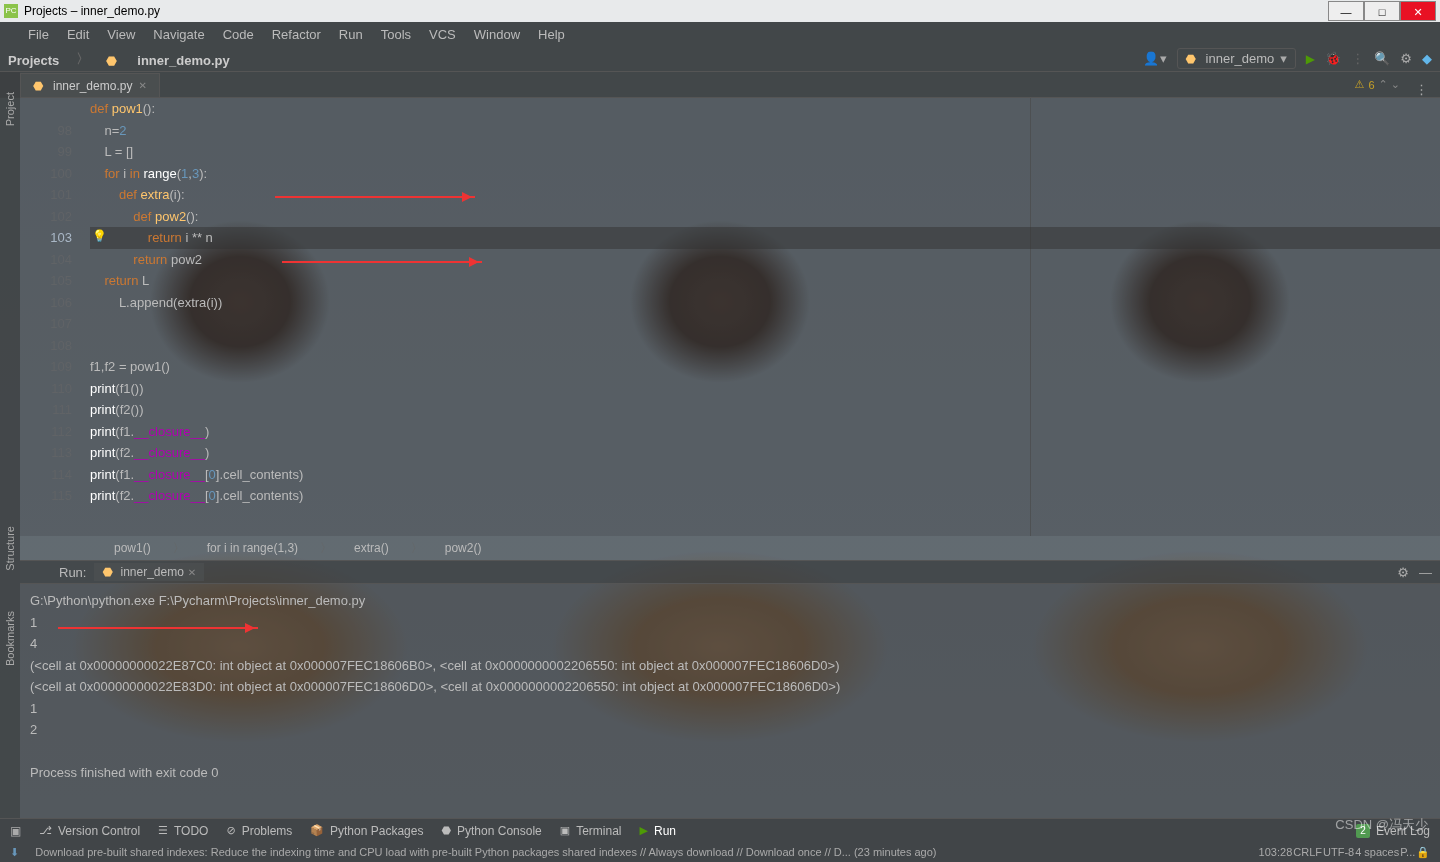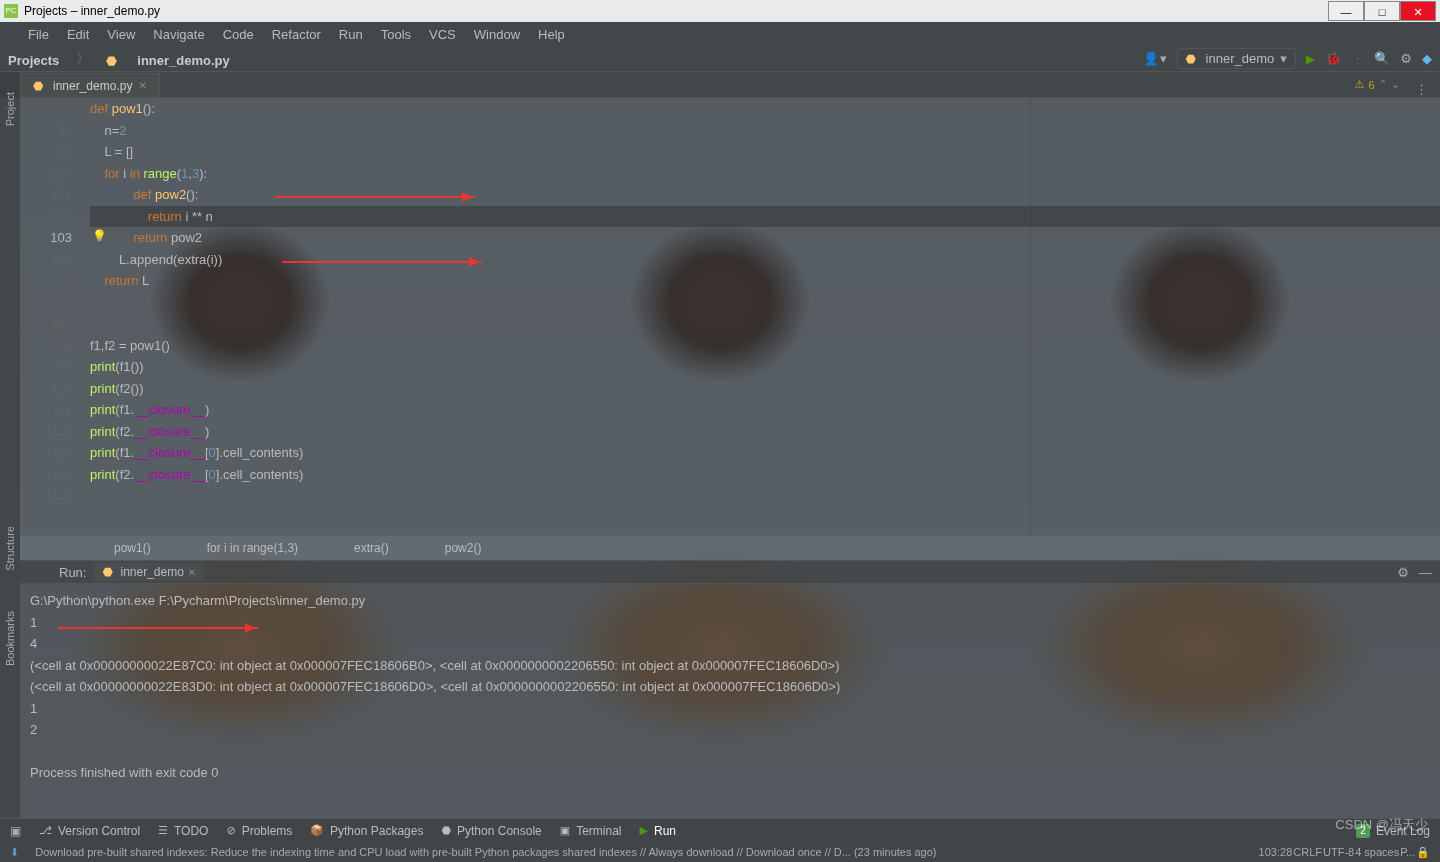--- a/index.html
+++ b/index.html
@@ -47,21 +47,21 @@
 
 .editor { position:absolute; left:20px; right:0; top:98px; height:438px; display:flex; font-family:"JetBrains Mono",Consolas,monospace; font-size:13px; background:rgba(43,43,43,0.3); }
 .gutter { width:70px; text-align:right; padding-right:18px; color:#606366; display:flex; flex-direction:column; position:relative; }
 .ln { height:21.5px; line-height:21.5px; position:relative; }
 .code { flex:1; }
 .cl { height:21.5px; line-height:21.5px; white-space:pre; }
 .cl.active-line { background:rgba(50,50,50,0.5); }
 .kw { color:#cc7832; }
 .fn { color:#ffc66d; }
 .num { color:#6897bb; }
-.builtin { color:#bef264; }
+.builtin { color:#ffffff; }
 .dunder { color:#b200b2; }
 .bulb { position:absolute; left:72px; font-size:12px; color:#ffc66d; }
 
 
 .arrow { position:absolute; height:2px; background:#e33; z-index:5; }
 .arrow::after { content:''; position:absolute; right:-2px; top:-4px; border:5px solid transparent; border-left:10px solid #e33; }
 
 
 .editor-crumb { height:24px; display:flex; align-items:center; gap:12px; padding-left:84px; color:#bbb; font-size:12px; background:rgba(60,63,65,0.2); }
 .editor-crumb .crumb { padding:2px 10px; }
@@ -187,25 +187,26 @@
     <div class="ln">113</div>
     <div class="ln">114</div>
     <div class="ln">115</div>
   </div>
   <span class="bulb" style="top:131px">💡</span>
   <div class="code">
     <div class="cl"><span class="kw">def </span><span class="fn">pow1</span>():</div>
     <div class="cl">    n=<span class="num">2</span></div>
     <div class="cl">    L = []</div>
     <div class="cl">    <span class="kw">for </span>i <span class="kw">in </span><span class="builtin">range</span>(<span class="num">1</span>,<span class="num">3</span>):</div>
+    <div class="cl">        <span class="kw">def </span><span class="fn">extra</span>(i):</div>
     <div class="cl">            <span class="kw">def </span><span class="fn">pow2</span>():</div>
     <div class="cl active-line">                <span class="kw">return </span>i ** n</div>
     <div class="cl">            <span class="kw">return </span>pow2</div>
+    <div class="cl">    <span class="kw">return </span>L</div>
     <div class="cl">        L.append(extra(i))</div>
-    <div class="cl">    <span class="kw">return </span>L</div>
     <div class="cl"></div>
     <div class="cl"></div>
     <div class="cl">f1,f2 = pow1()</div>
     <div class="cl"><span class="builtin">print</span>(f1())</div>
     <div class="cl"><span class="builtin">print</span>(f2())</div>
     <div class="cl"><span class="builtin">print</span>(f1.<span class="dunder">__closure__</span>)</div>
     <div class="cl"><span class="builtin">print</span>(f2.<span class="dunder">__closure__</span>)</div>
     <div class="cl"><span class="builtin">print</span>(f1.<span class="dunder">__closure__</span>[<span class="num">0</span>].cell_contents)</div>
     <div class="cl"><span class="builtin">print</span>(f2.<span class="dunder">__closure__</span>[<span class="num">0</span>].cell_contents)</div>
   </div>

